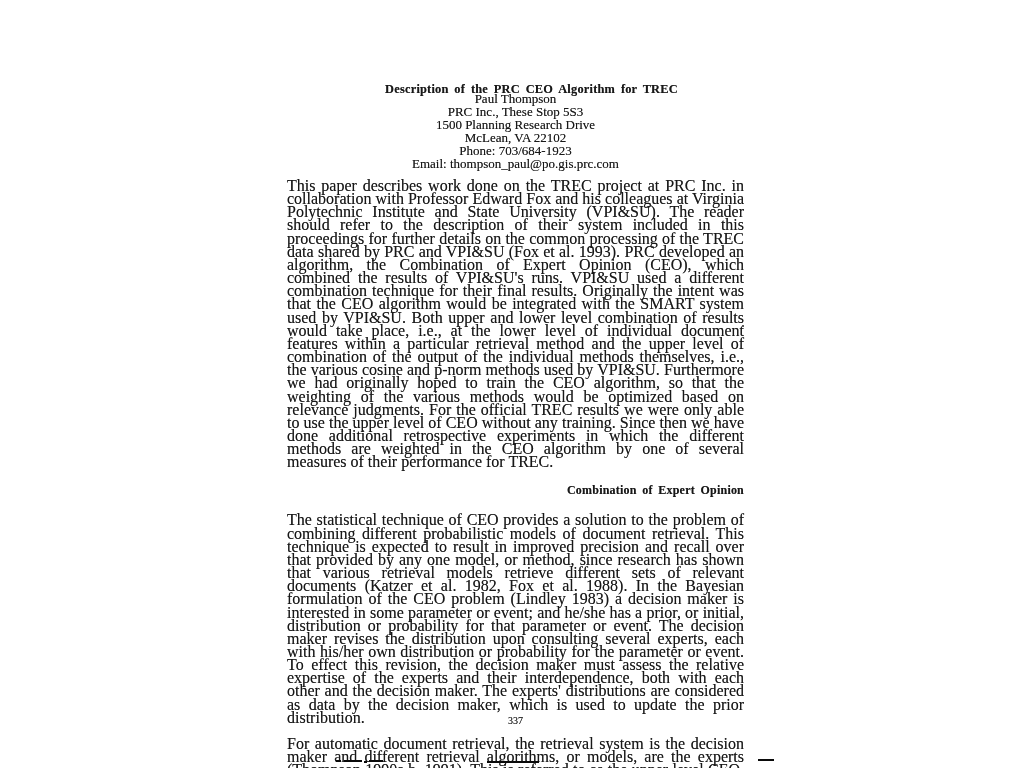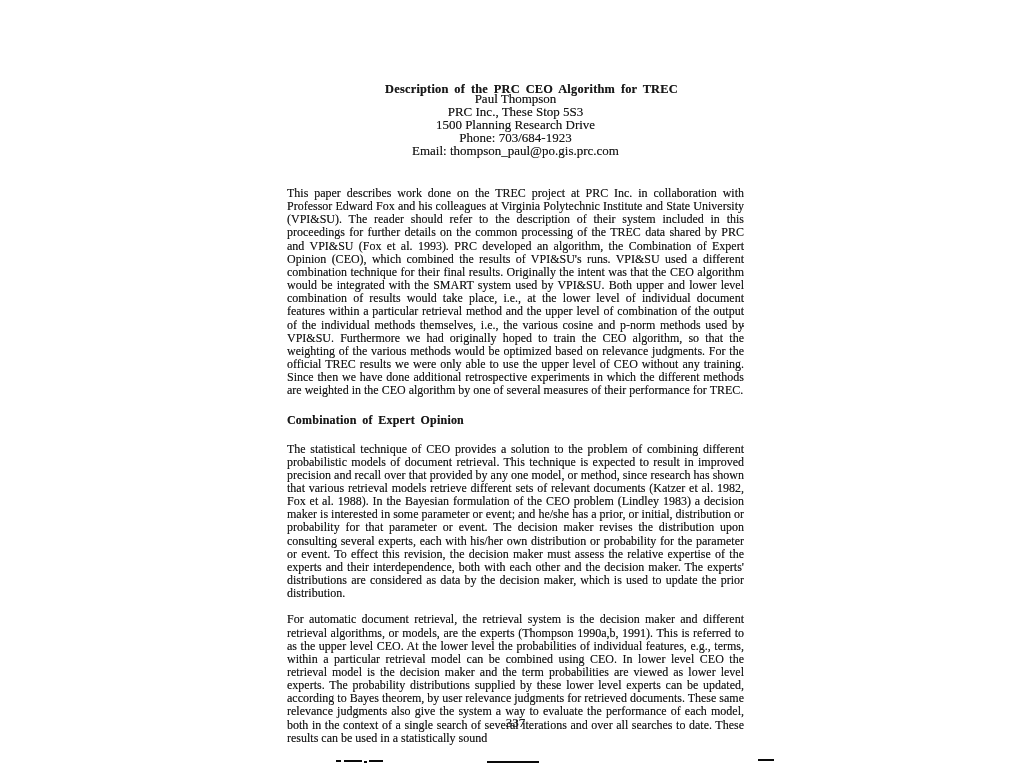--- a/index.html
+++ b/index.html
@@ -41,39 +41,40 @@
     font-size: 13px;
     line-height: 13px;
   }
   .text-column {
     position: absolute;
     top: 179px;
     left: 287px;
     width: 457px;
   }
   .body-text {
-    margin: 8px 0 13px 0;
-    font-size: 12px;
+    margin: 0 0 13px 0;
+    font-size: 16px;
     line-height: 13.15px;
     text-align: justify;
   }
   .section-heading {
     margin: 15px 0 15px 0;
     font-size: 12px;
     font-weight: bold;
     word-spacing: 2.5px;
     letter-spacing: 0.2px;
+    text-align: right;
   }
   .pageno {
     position: absolute;
     top: 715px;
     left: 287px;
     width: 457px;
     text-align: center;
-    font-size: 13px;
+    font-size: 10px;
   }
   
   .artifact {
     position: absolute;
     background: #0a0a0a;
   }
   .dot-artifact {
     position: absolute;
     width: 2px;
     height: 2px;
@@ -92,20 +93,21 @@
 <body>
 
 <div class="sheet">
 
   <h1 class="title ink">Description of the PRC CEO Algorithm for TREC</h1>
 
   <div class="authors ink">
     <div>Paul Thompson</div>
     <div>PRC Inc., These Stop 5S3</div>
     <div>1500 Planning Research Drive</div>
+    <div>McLean, VA 22102</div>
     <div>Phone: 703/684-1923</div>
     <div>Email: thompson_paul@po.gis.prc.com</div>
   </div>
 
   <div class="text-column">
     <p class="body-text ink">This paper describes work done on the TREC project at PRC Inc. in collaboration with Professor Edward Fox and his colleagues at Virginia Polytechnic Institute and State University (VPI&amp;SU).  The reader should refer to the description of their system included in this proceedings for further details on the common processing of the TREC data shared by  PRC and VPI&amp;SU (Fox et al. 1993).  PRC developed an algorithm, the Combination of Expert Opinion (CEO), which combined the results of VPI&amp;SU's runs.  VPI&amp;SU used a different combination technique for their final results.  Originally the intent was that the CEO algorithm would be integrated with the SMART system used by VPI&amp;SU.  Both upper and lower level combination of results would take place, i.e., at the lower level of individual document features within a particular retrieval method and the upper level of combination of the output of the individual methods themselves, i.e., the various cosine and p-norm methods used by VPI&amp;SU.  Furthermore we had originally hoped to train the CEO algorithm, so that the weighting of the various methods would be optimized based on relevance judgments.  For the official TREC results we were only able to use the upper level of CEO without any training.  Since then we have done additional retrospective experiments in which the different methods are weighted in the CEO algorithm by one of several measures of their performance for TREC.</p>
     <h2 class="section-heading ink">Combination of Expert Opinion</h2>
     <p class="body-text ink">The statistical technique of CEO provides a solution to the problem of combining different probabilistic models of document retrieval.  This technique is expected to result in improved precision and recall over that provided by any one model, or method, since research has shown that various retrieval models retrieve different sets of relevant documents (Katzer et al. 1982, Fox et al. 1988).  In the Bayesian formulation of the CEO problem (Lindley 1983) a decision maker is interested in some parameter or event; and he/she has a prior, or initial, distribution or probability for that parameter or event.  The decision maker revises the distribution upon consulting several experts, each with his/her own distribution or probability for the parameter or event.  To effect this revision, the decision maker must assess the relative expertise of the experts and their interdependence, both with each other and the decision maker.  The experts' distributions are considered as data by the decision maker, which is used to update the prior distribution.</p>
     <p class="body-text ink">For automatic document retrieval, the retrieval system is the decision maker and different retrieval algorithms, or models, are the experts (Thompson 1990a,b, 1991).  This is referred to as the upper level CEO.  At the lower level the probabilities of individual features, e.g., terms, within a particular retrieval model can be combined using CEO.  In lower level CEO the retrieval model is the decision maker and the term probabilities are viewed as lower level experts.  The probability distributions supplied by these lower level experts can be updated, according to Bayes theorem, by user relevance judgments for retrieved documents.  These same relevance judgments also give the system a way to evaluate the performance of each model, both in the context of a single search of several iterations and over all searches to date.  These results can be used in a statistically sound</p>
   </div>

